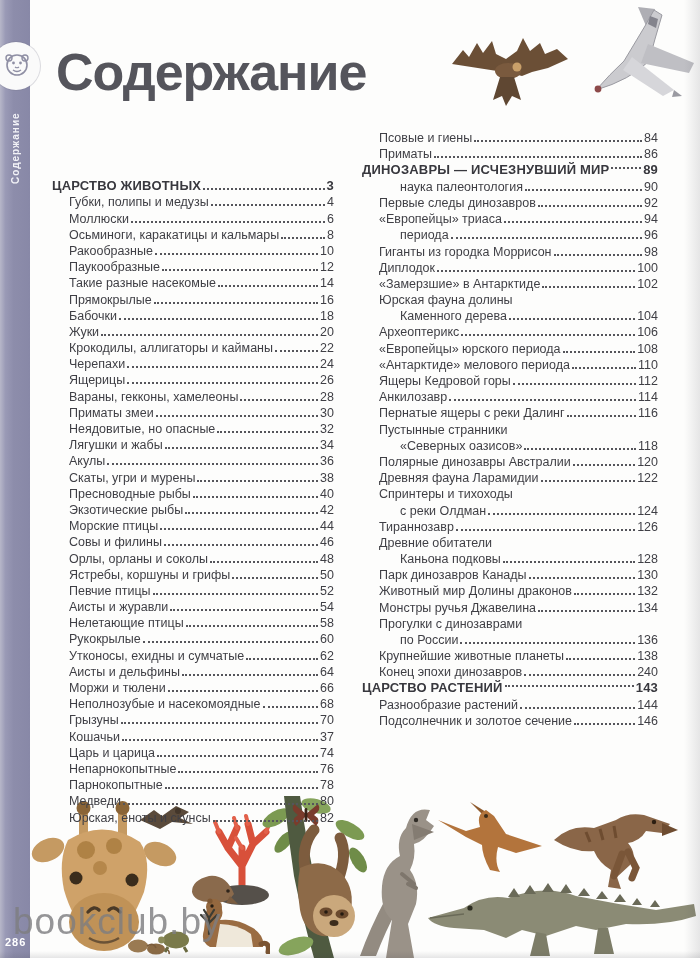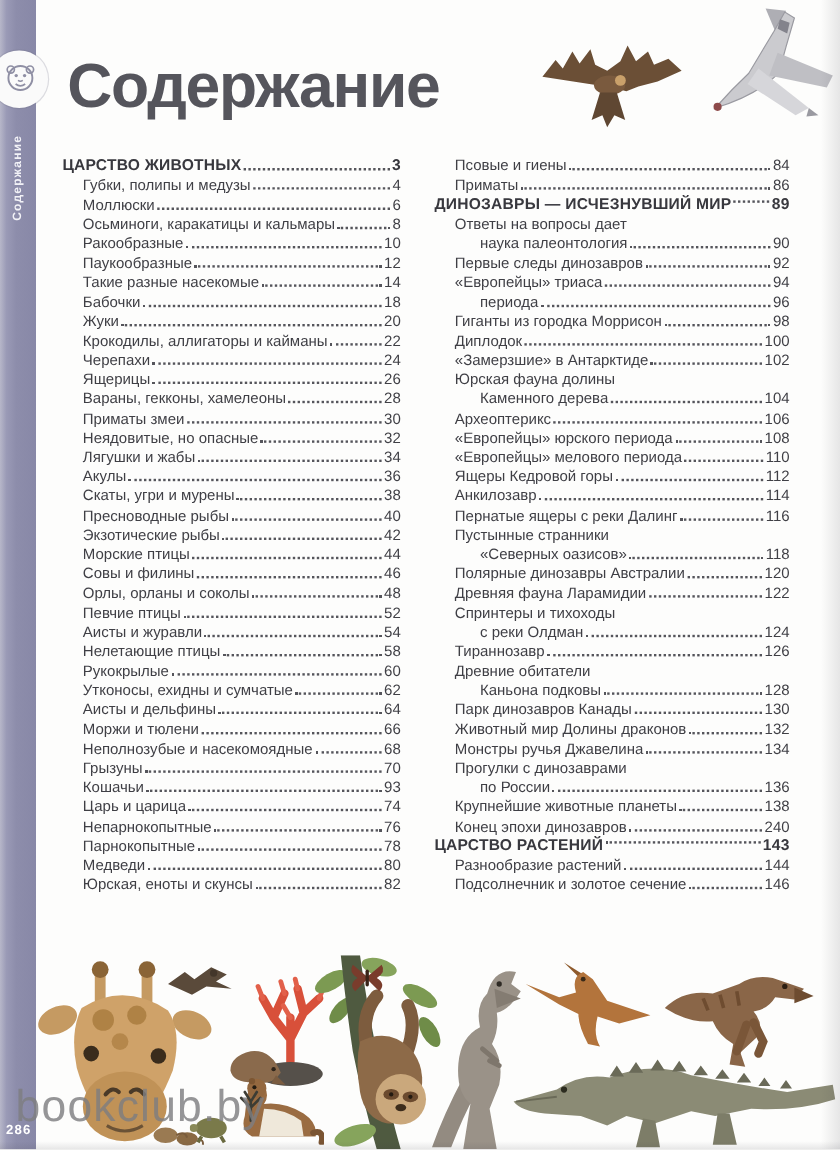--- a/index.html
+++ b/index.html
@@ -19,21 +19,21 @@
   .sidebar-label{position:absolute;left:0;top:100px;width:30px;height:96px;display:flex;
     align-items:center;justify-content:center;writing-mode:vertical-rl;transform:rotate(180deg);
     color:#f2f2f7;font-size:10px;letter-spacing:1px;font-weight:bold;}
   .sidebar-pagenum{position:absolute;left:5px;bottom:10px;color:#fff;font-size:11px;
     font-weight:bold;letter-spacing:1px;text-align:right;}
   
   .title{position:absolute;left:56px;top:42px;font-size:52px;font-weight:bold;color:#55555c;
     letter-spacing:-1px;z-index:3;}
   
   .col{position:absolute;top:129px;display:flex;flex-direction:column;z-index:3;}
-  .col-left{left:52px;width:282px;}
+  .col-left{left:52px;width:282px;margin-top:48px;}
   .col-right{left:362px;width:296px;}
   .toc-row{display:flex;align-items:flex-end;height:16.2px;font-size:12.5px;color:#3f3f45;}
   .toc-row.header{font-weight:bold;font-size:13px;letter-spacing:.2px;color:#38383e;}
   .toc-row.gap{align-items:center;}
   .toc-row.entry{padding-left:17px;}
   .toc-row.cont{padding-left:38px;}
   .toc-label{white-space:nowrap;}
   .toc-dots{flex:1;border-bottom:2px dotted #55555b;margin:0 2px 3px 2px;min-width:6px;}
   .toc-page{white-space:nowrap;}
   
@@ -114,20 +114,25 @@
         <span class="toc-label">Паукообразные</span>
         <span class="toc-dots"></span>
         <span class="toc-page">12</span>
       </div>
       <div class="toc-row entry">
         <span class="toc-label">Такие разные насекомые</span>
         <span class="toc-dots"></span>
         <span class="toc-page">14</span>
       </div>
       <div class="toc-row entry">
+        <span class="toc-label">Прямокрылые</span>
+        <span class="toc-dots"></span>
+        <span class="toc-page">16</span>
+      </div>
+      <div class="toc-row entry">
         <span class="toc-label">Бабочки</span>
         <span class="toc-dots"></span>
         <span class="toc-page">18</span>
       </div>
       <div class="toc-row entry">
         <span class="toc-label">Жуки</span>
         <span class="toc-dots"></span>
         <span class="toc-page">20</span>
       </div>
       <div class="toc-row entry">
@@ -194,20 +199,25 @@
         <span class="toc-label">Совы и филины</span>
         <span class="toc-dots"></span>
         <span class="toc-page">46</span>
       </div>
       <div class="toc-row entry">
         <span class="toc-label">Орлы, орланы и соколы</span>
         <span class="toc-dots"></span>
         <span class="toc-page">48</span>
       </div>
       <div class="toc-row entry">
+        <span class="toc-label">Ястребы, коршуны и грифы</span>
+        <span class="toc-dots"></span>
+        <span class="toc-page">50</span>
+      </div>
+      <div class="toc-row entry">
         <span class="toc-label">Певчие птицы</span>
         <span class="toc-dots"></span>
         <span class="toc-page">52</span>
       </div>
       <div class="toc-row entry">
         <span class="toc-label">Аисты и журавли</span>
         <span class="toc-dots"></span>
         <span class="toc-page">54</span>
       </div>
       <div class="toc-row entry">
@@ -241,21 +251,21 @@
         <span class="toc-page">68</span>
       </div>
       <div class="toc-row entry">
         <span class="toc-label">Грызуны</span>
         <span class="toc-dots"></span>
         <span class="toc-page">70</span>
       </div>
       <div class="toc-row entry">
         <span class="toc-label">Кошачьи</span>
         <span class="toc-dots"></span>
-        <span class="toc-page">93</span>
+        <span class="toc-page">37</span>
       </div>
       <div class="toc-row entry">
         <span class="toc-label">Царь и царица</span>
         <span class="toc-dots"></span>
         <span class="toc-page">74</span>
       </div>
       <div class="toc-row entry">
         <span class="toc-label">Непарнокопытные</span>
         <span class="toc-dots"></span>
         <span class="toc-page">76</span>
@@ -285,23 +295,20 @@
       <div class="toc-row entry">
         <span class="toc-label">Приматы</span>
         <span class="toc-dots"></span>
         <span class="toc-page">86</span>
       </div>
       <div class="toc-row header gap">
         <span class="toc-label">ДИНОЗАВРЫ — ИСЧЕЗНУВШИЙ МИР</span>
         <span class="toc-dots"></span>
         <span class="toc-page">89</span>
       </div>
-      <div class="toc-row entry">
-        <span class="toc-label">Ответы на вопросы дает</span>
-      </div>
       <div class="toc-row cont">
         <span class="toc-label">наука палеонтология</span>
         <span class="toc-dots"></span>
         <span class="toc-page">90</span>
       </div>
       <div class="toc-row entry">
         <span class="toc-label">Первые следы динозавров</span>
         <span class="toc-dots"></span>
         <span class="toc-page">92</span>
       </div>
@@ -342,21 +349,21 @@
         <span class="toc-label">Археоптерикс</span>
         <span class="toc-dots"></span>
         <span class="toc-page">106</span>
       </div>
       <div class="toc-row entry">
         <span class="toc-label">«Европейцы» юрского периода</span>
         <span class="toc-dots"></span>
         <span class="toc-page">108</span>
       </div>
       <div class="toc-row entry">
-        <span class="toc-label">«Европейцы» мелового периода</span>
+        <span class="toc-label">«Антарктиде» мелового периода</span>
         <span class="toc-dots"></span>
         <span class="toc-page">110</span>
       </div>
       <div class="toc-row entry">
         <span class="toc-label">Ящеры Кедровой горы</span>
         <span class="toc-dots"></span>
         <span class="toc-page">112</span>
       </div>
       <div class="toc-row entry">
         <span class="toc-label">Анкилозавр</span>

